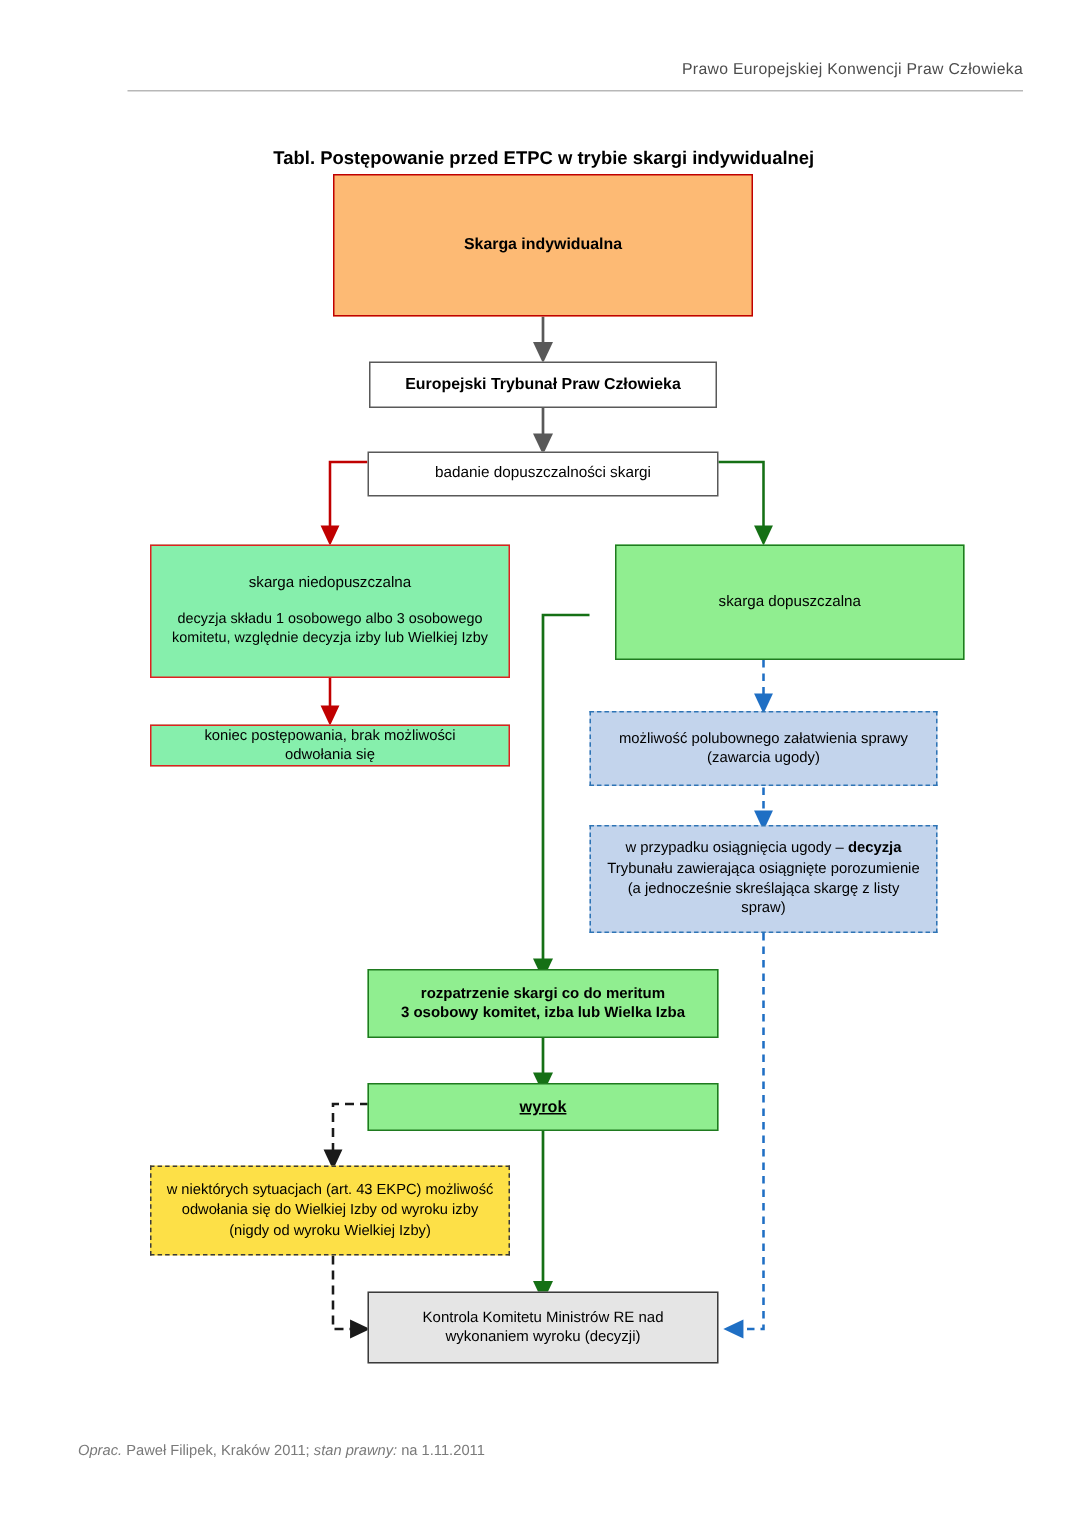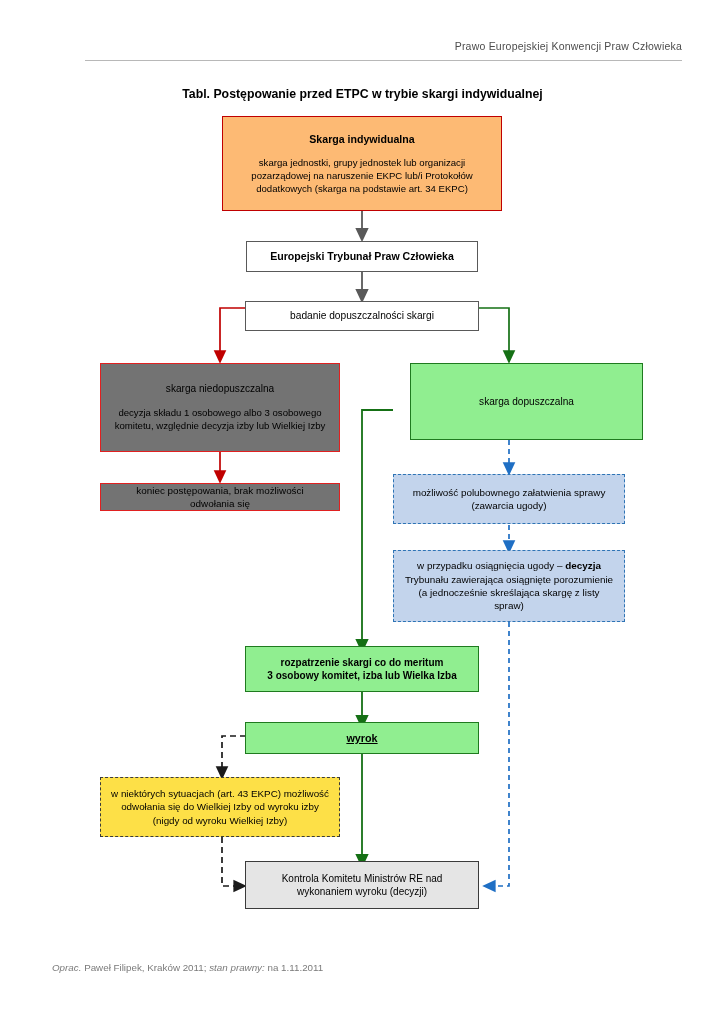--- a/index.html
+++ b/index.html
@@ -40,21 +40,21 @@
     right: 43px;
     top: 60px;
     height: 1px;
     background: #b8b8b8;
   }
 
   
   #diagram-title {
     position: absolute;
     left: 0;
-    top: 87px;
+    top: 98px;
     width: 725px;
     text-align: center;
     font-size: 12.3px;
     font-weight: bold;
     color: #000;
   }
 
   
   #page-footer {
     position: absolute;
@@ -98,21 +98,21 @@
   
   .node-yellow {
     background: #fdba74;
     border: 1.4px solid #c00000;
   }
   .node-plain {
     background: #ffffff;
     border: 1.1px solid #595959;
   }
   .node-pink {
-    background: #737373;
+    background: #86efac;
     border: 1.3px solid #e02020;
   }
   .node-green {
     background: #90ee90;
     border: 1.3px solid #1f7a1f;
   }
   .node-blue-dash {
     background: #c3d4ec;
     border: 1.5px dashed #2e74b5;
   }
@@ -190,21 +190,20 @@
 
   <path d="M362,754 L362,861" stroke="#157015" stroke-width="1.8" fill="none" marker-end="url(#ah-green)"></path>
 
   <path d="M246,736 L222,736 L222,773" stroke="#1a1a1a" stroke-width="1.7" fill="none" stroke-dasharray="6,4" marker-end="url(#ah-black)"></path>
 
   <path d="M222,837 L222,886 L240,886" stroke="#1a1a1a" stroke-width="1.7" fill="none" stroke-dasharray="6,4" marker-end="url(#ah-black)"></path>
 </svg>
 
 <div class="node node-yellow" style="left:222px; top:116px; width:280px; height:95px; padding:9px 13px;">
   <div class="n-title">Skarga indywidualna</div>
-  <div class="n-body">skarga jednostki, grupy jednostek lub organizacji pozarządowej na naruszenie EKPC lub/i Protokołów dodatkowych (skarga na podstawie art. 34 EKPC)</div>
 </div>
 
 <div class="node node-plain" style="left:246px; top:241px; width:232px; height:31px;">
   <div class="n-title">Europejski Trybunał Praw Człowieka</div>
 </div>
 
 <div class="node node-plain" style="left:245px; top:301px; width:234px; height:30px;">
   <div class="n-body">badanie dopuszczalności skargi</div>
 </div>
 

